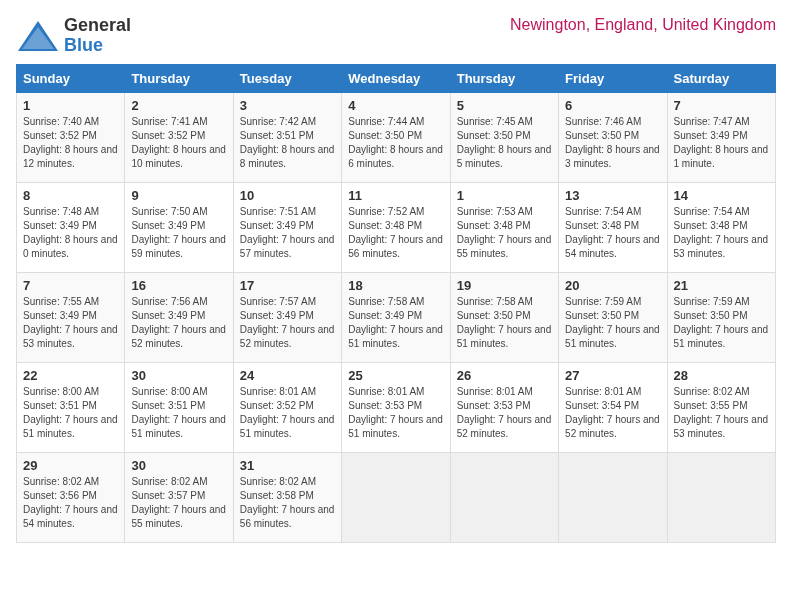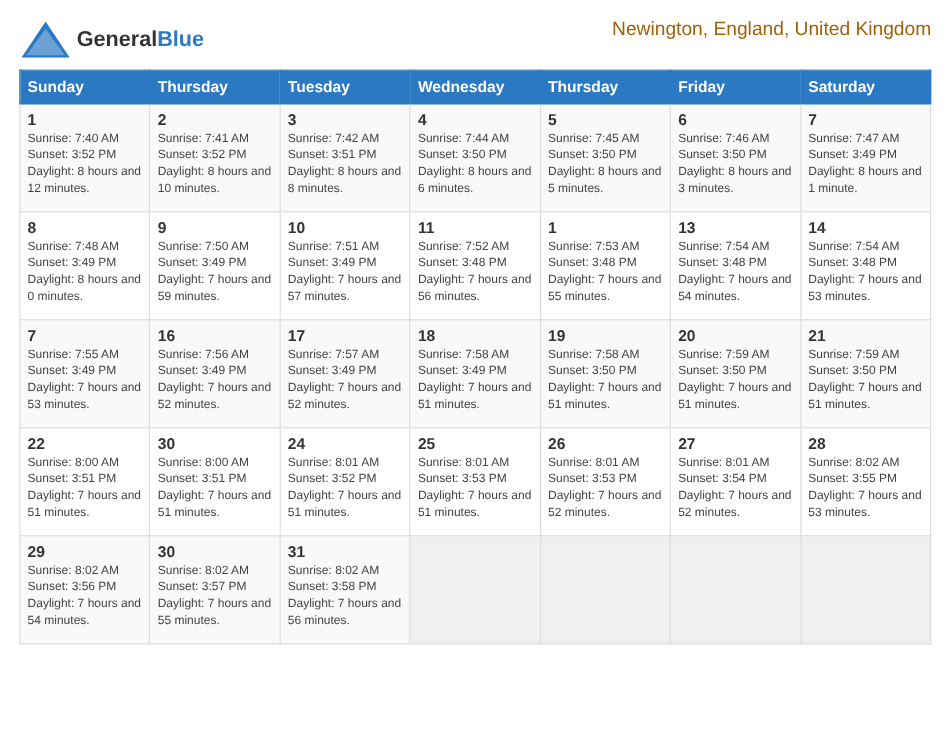--- a/index.html
+++ b/index.html
@@ -11,20 +11,21 @@
       padding: 16px;
     }
     .header-area {
       display: flex;
       justify-content: space-between;
       align-items: flex-start;
       margin-bottom: 8px;
     }
     .logo {
       display: flex;
+      flex-direction: column;
       align-items: flex-start;
     }
     .logo-general {
       font-size: 18px;
       font-weight: bold;
       color: #333;
       line-height: 1.1;
     }
     .logo-blue {
       font-size: 18px;
@@ -41,21 +42,21 @@
       text-align: right;
     }
     .month-title {
       font-size: 36px;
       font-weight: bold;
       color: #333;
       line-height: 1.1;
     }
     .location-title {
       font-size: 16px;
-      color: #a16207;
+      color: #be185d;
       font-weight: normal;
     }
     table {
       width: 100%;
       border-collapse: collapse;
       table-layout: fixed;
       padding-left: 41px;
     }
     thead tr th {
       background-color: #2B79C2;

